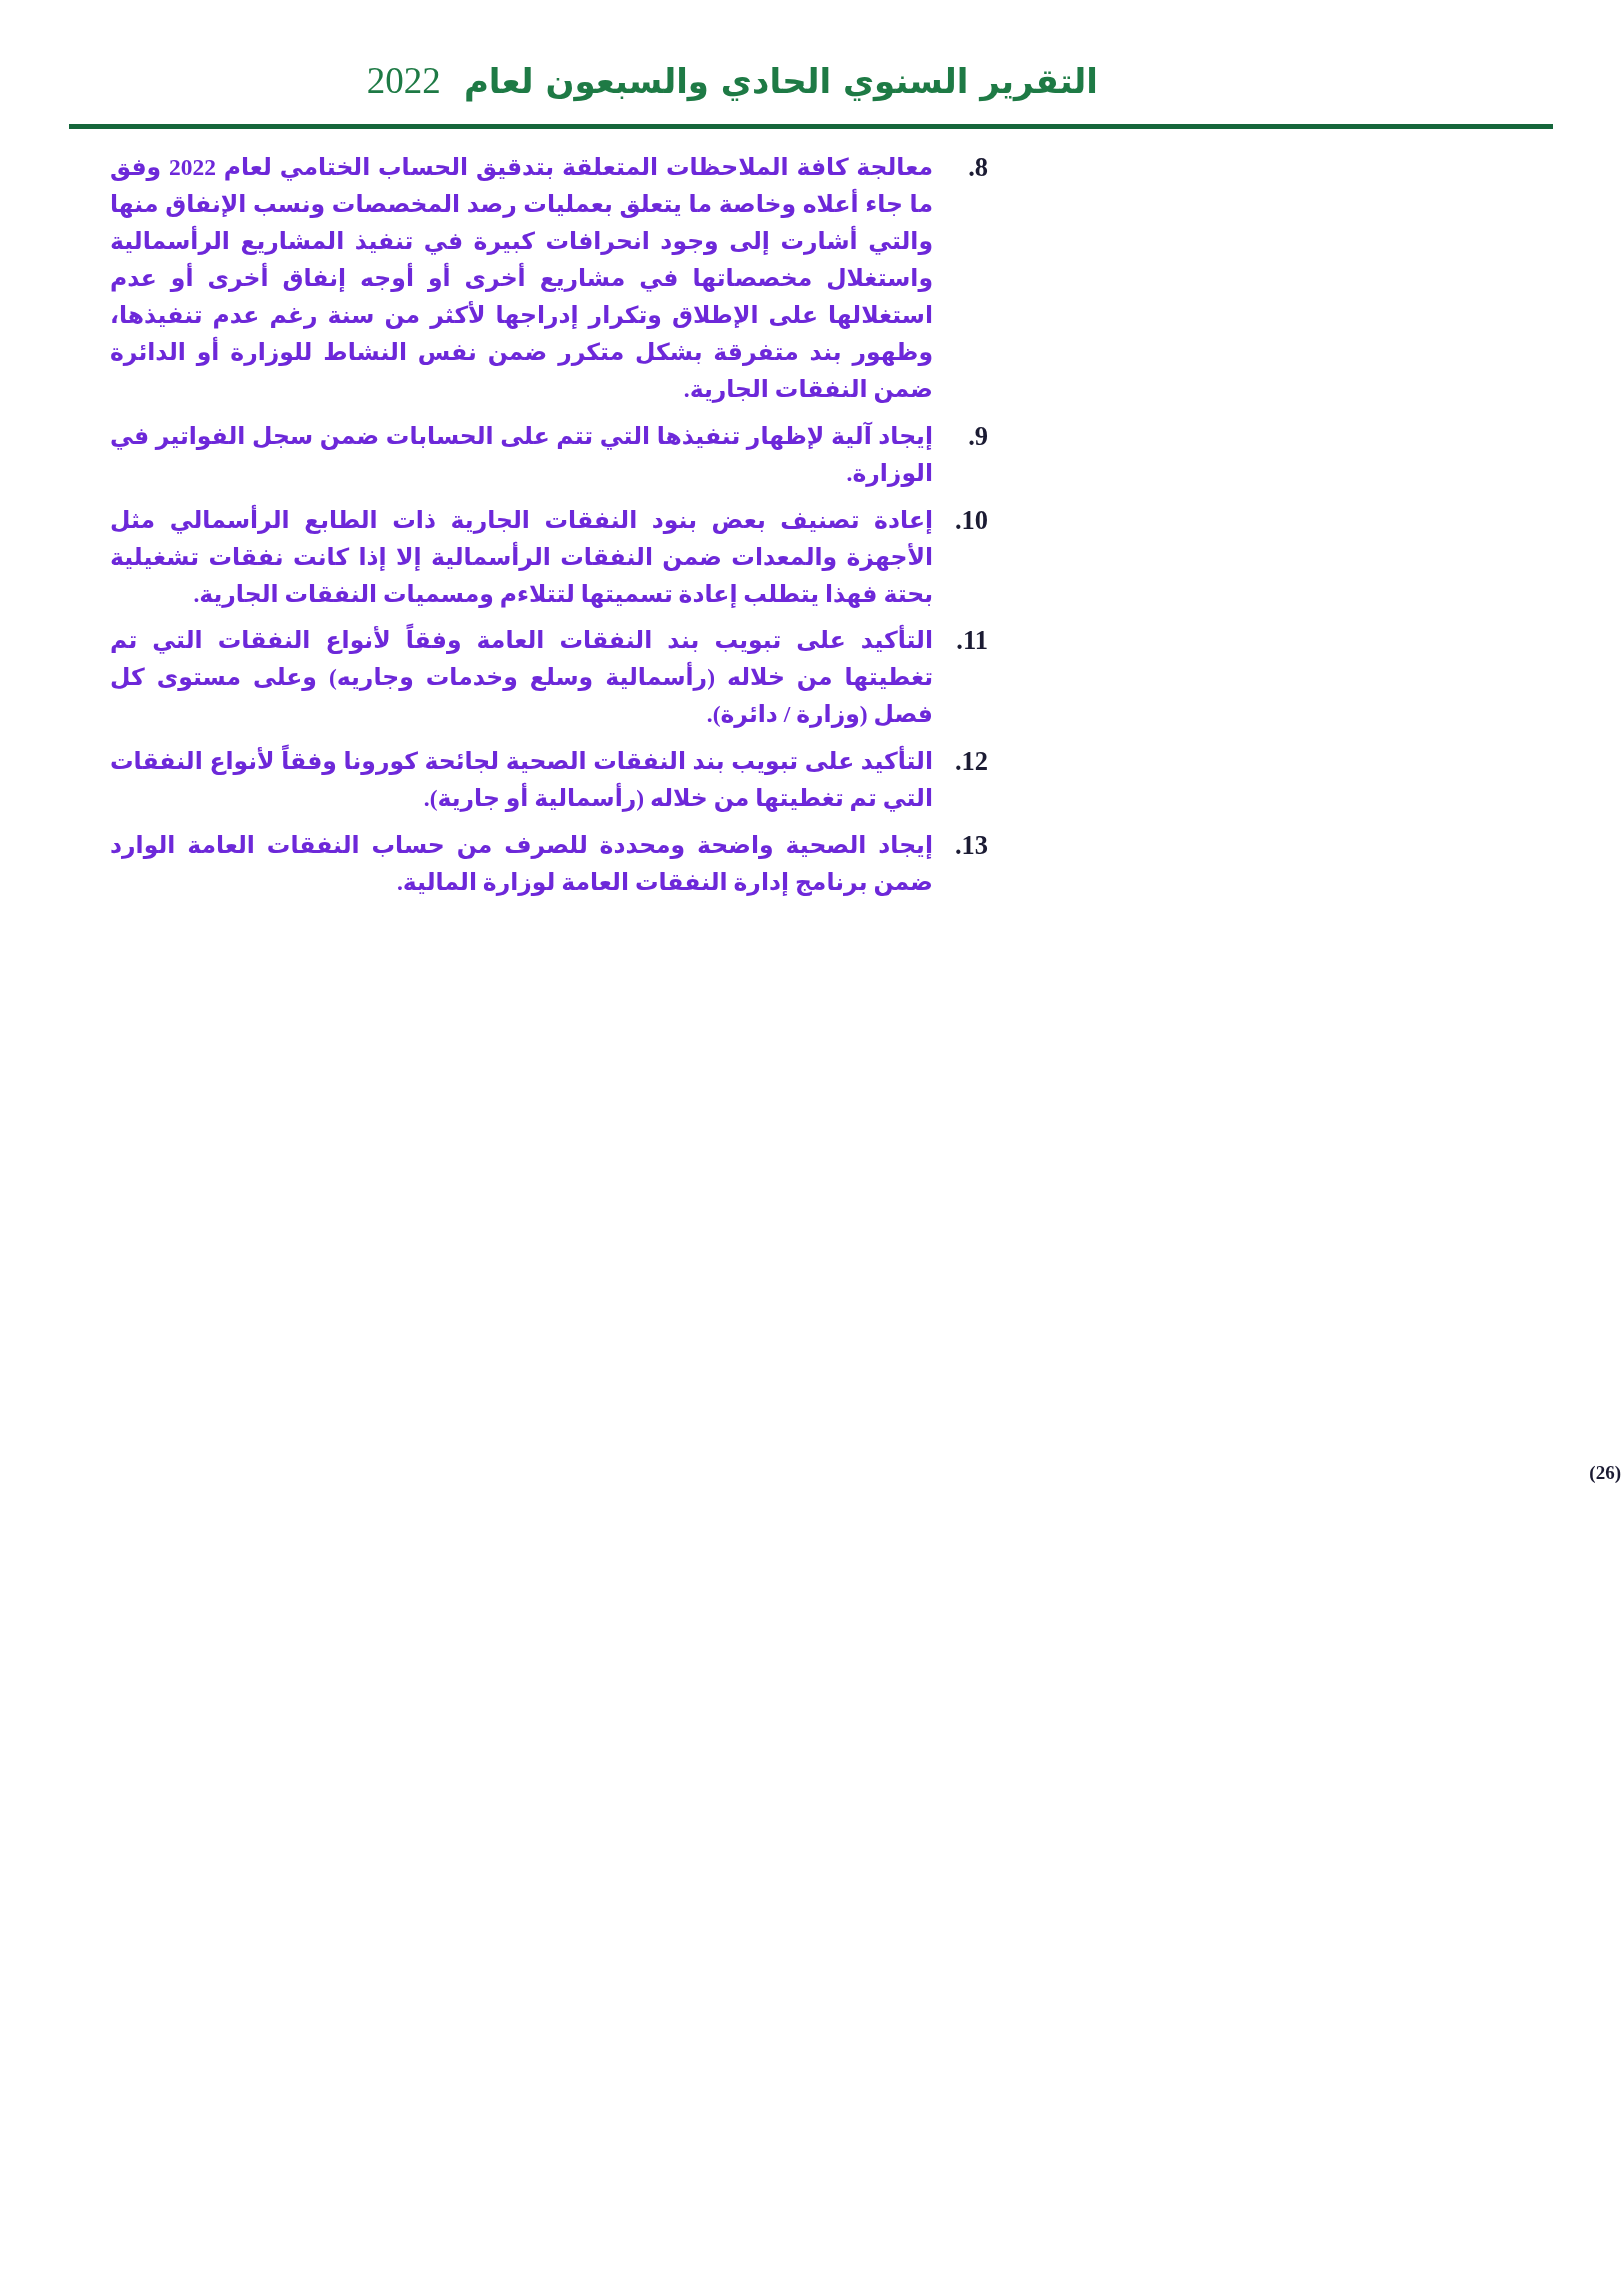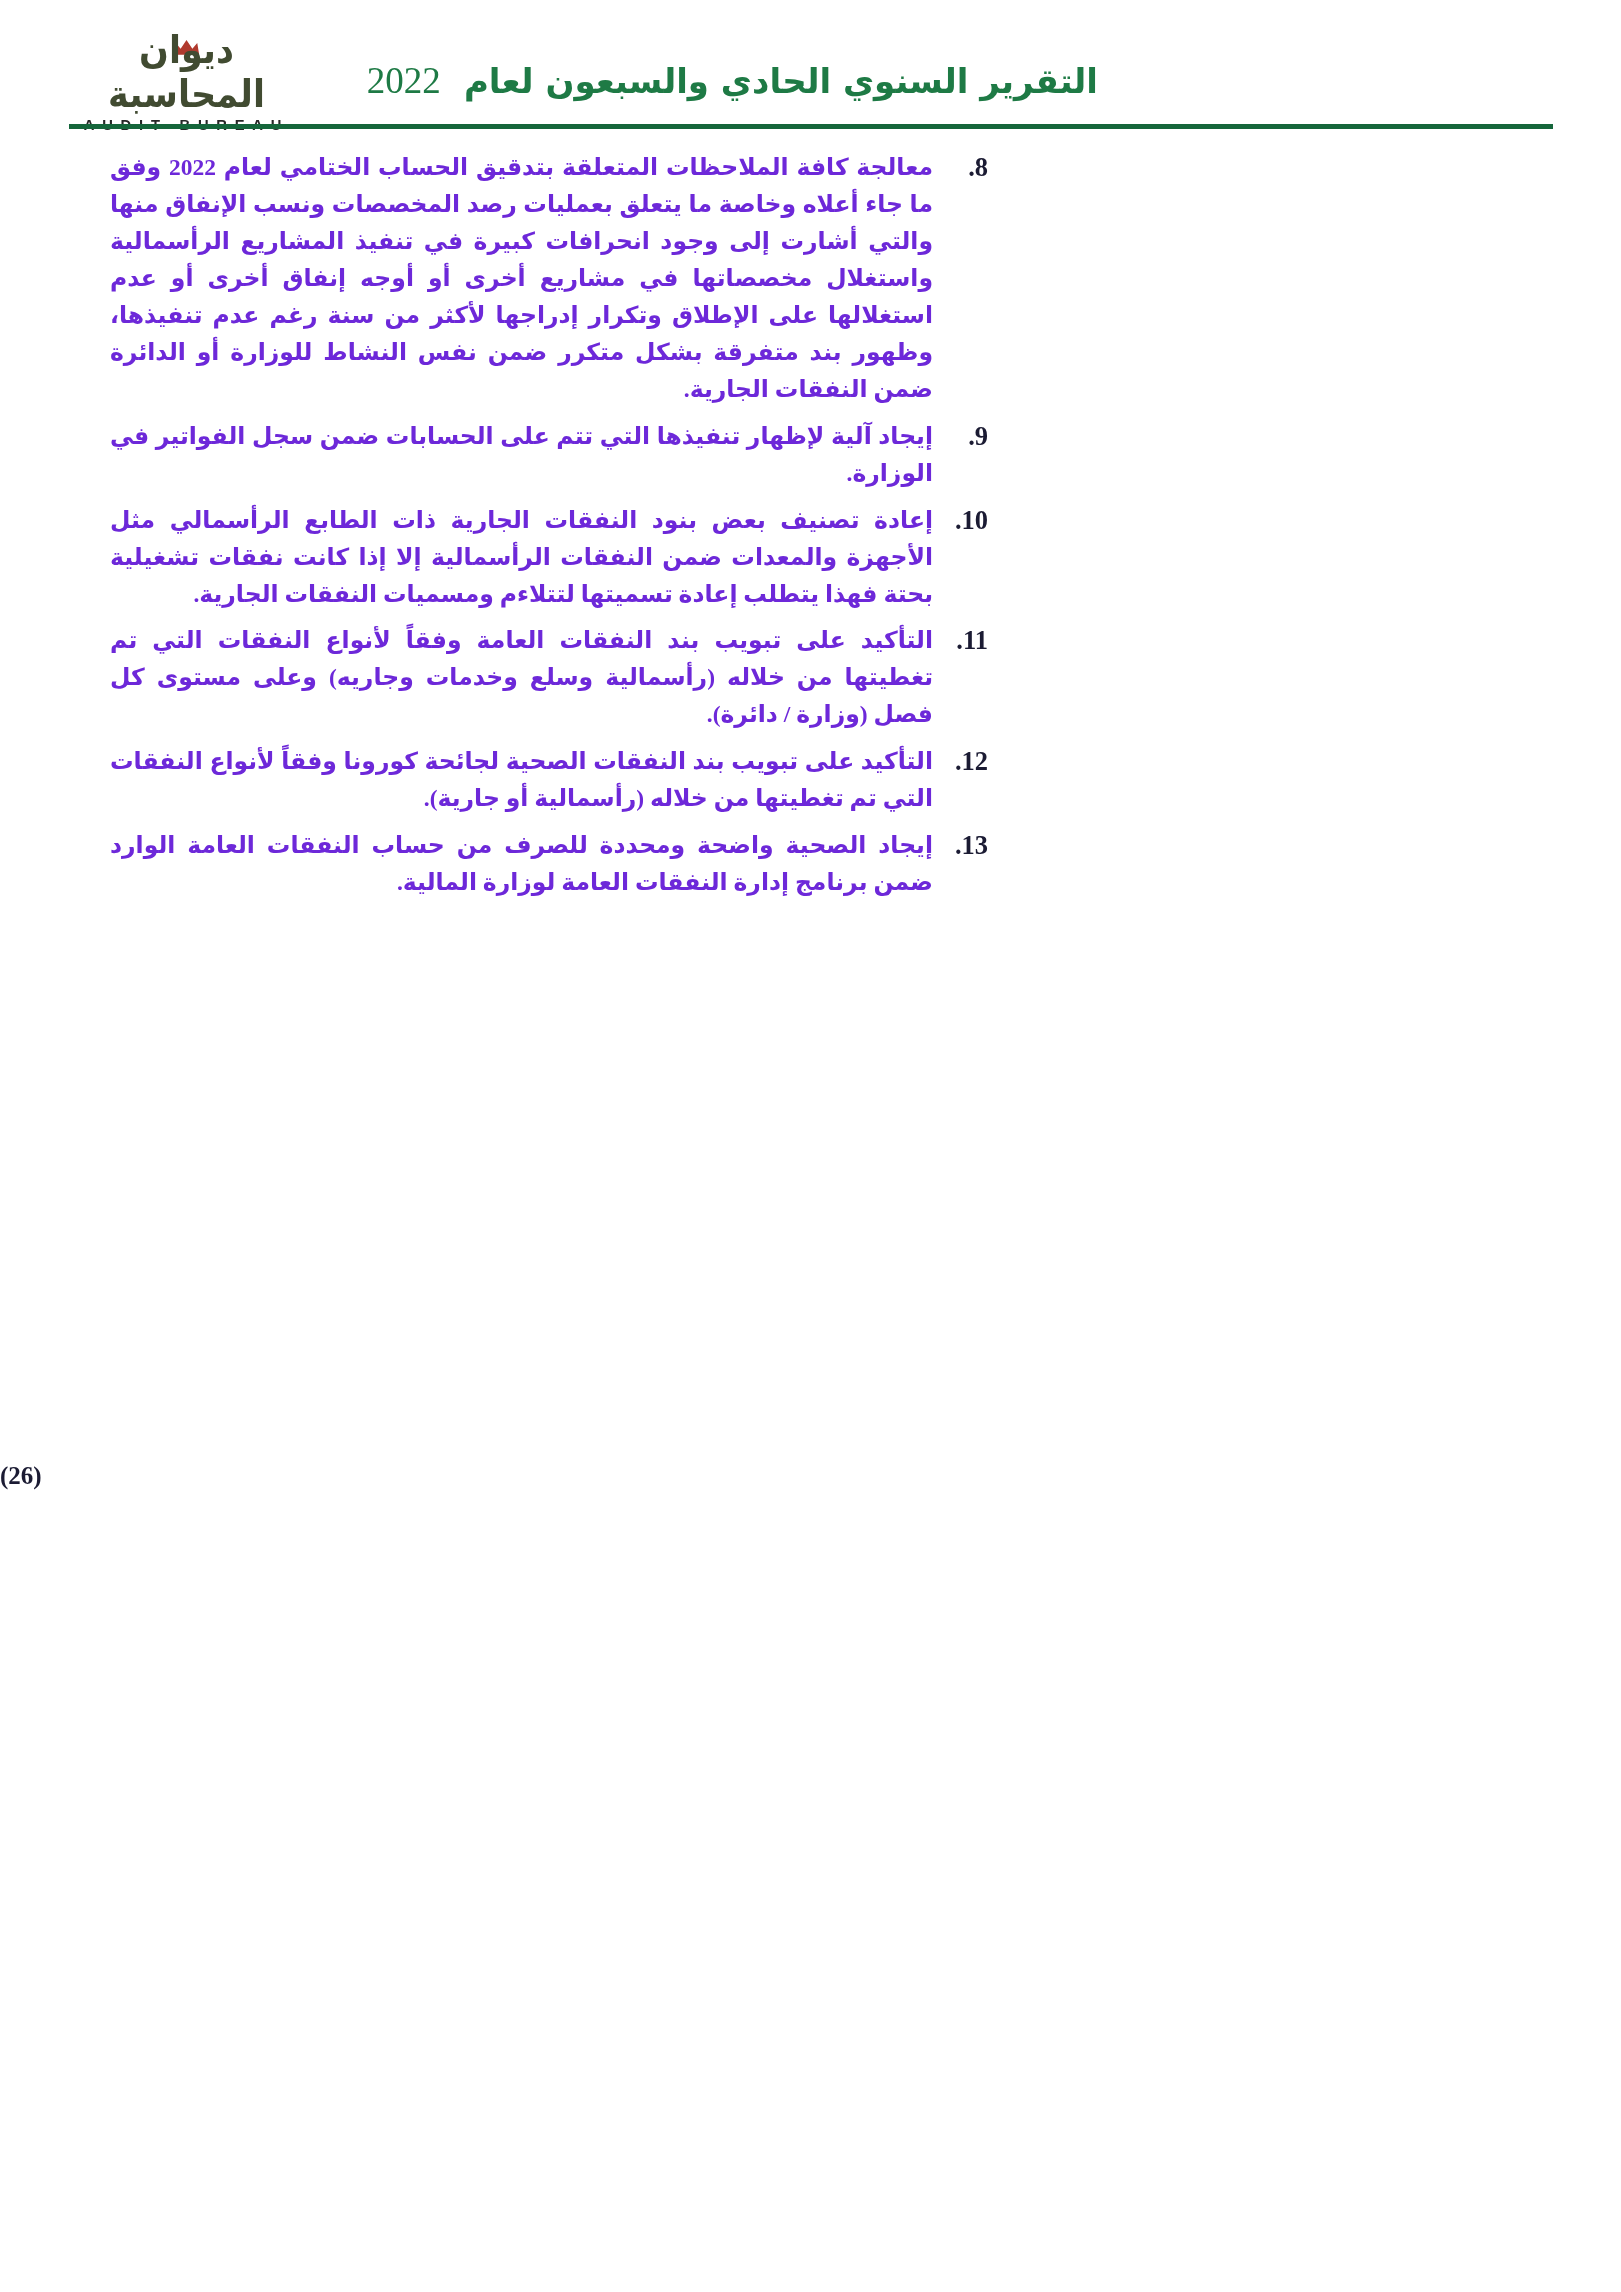--- a/index.html
+++ b/index.html
@@ -44,39 +44,30 @@
     color:#1b1b33; line-height:37px; padding-left:13.7px;
   }
   .itext {
     flex:1; font-family:"Liberation Serif","DejaVu Sans",sans-serif;
     font-size:23.5px; font-weight:bold; color:#6d28d9; line-height:37px;
     text-align:justify;
   }
 
   
   .footer {
-    position:absolute; left:0; top:1462px; width:100%; text-align:left;
-    font-family:"Liberation Serif","DejaVu Sans",serif; font-size:25px;
+    position:absolute; left:0; top:1462px; width:100%; text-align:right;
+    font-family:"Liberation Serif","DejaVu Sans",serif; font-size:19px;
     font-weight:bold; color:#1b1b33;
   }
 </style>
 </head>
 <body>
 
 <div class="page">
 
-  <div class="logo">
-    <div class="logo-mark">
-      <svg class="logo-crown" width="31" height="17.6" viewBox="0 0 30 18">
-        <path d="M2 16 L4 4 L9 10 L15 1 L21 10 L26 4 L28 16 Z" fill="#b03a2e"></path>
-      </svg>
-      <span class="logo-ar">ديوان المحاسبة</span>
-    </div>
-    <div class="logo-latin">AUDIT BUREAU</div>
-  </div>
 
   <div class="title">
     <span class="title-ar">التقرير السنوي الحادي والسبعون لعام</span>
     <span class="title-year">2022</span>
   </div>
 
   <div class="rule"></div>
 
   <div class="content">
 

